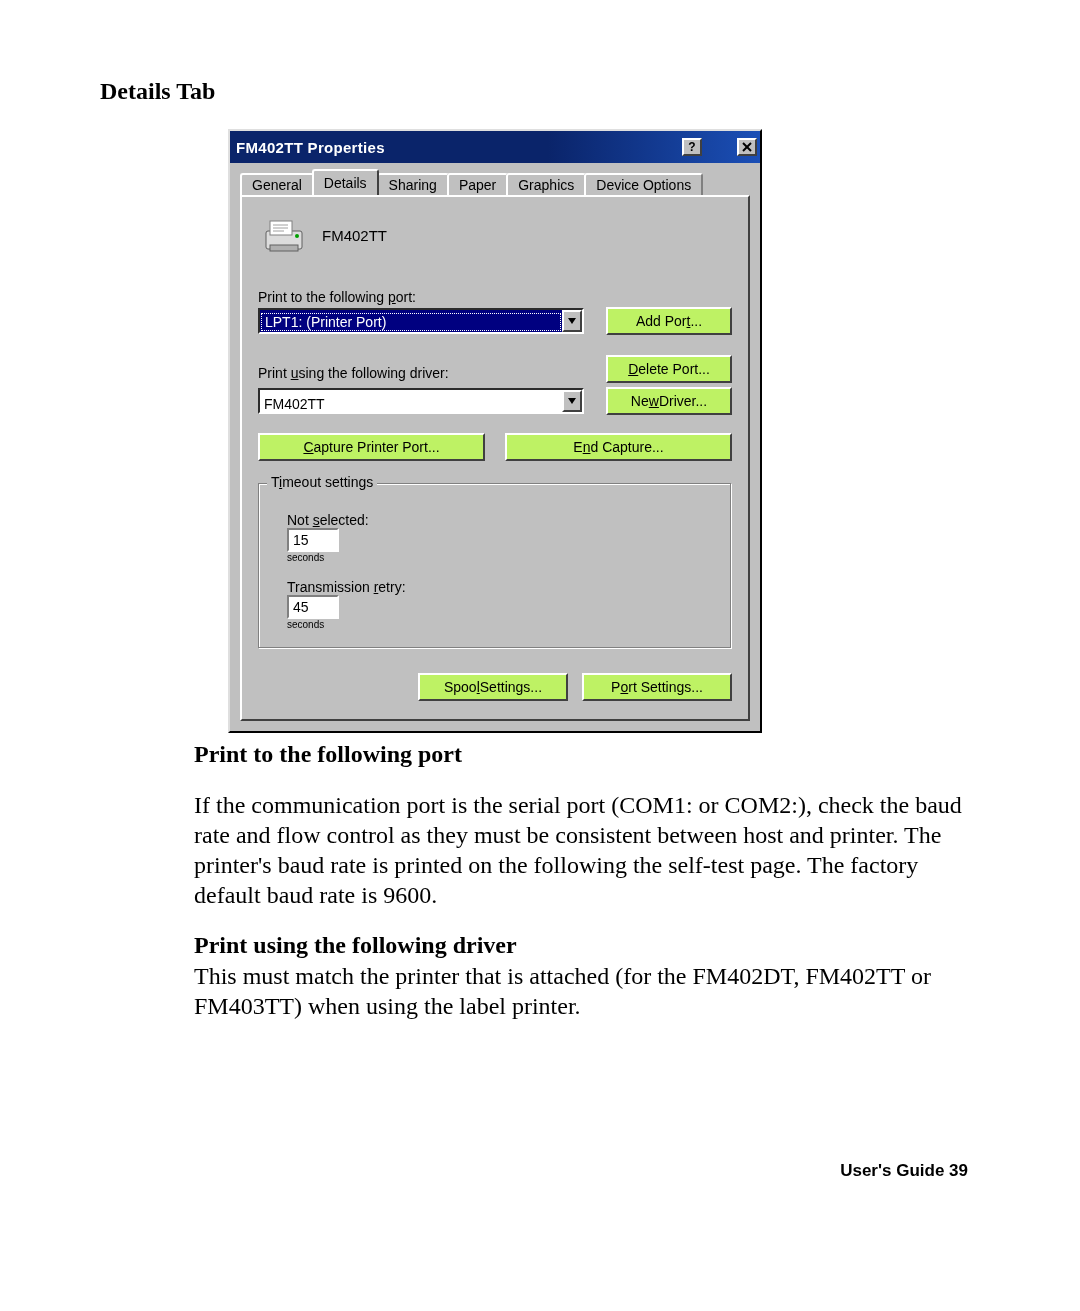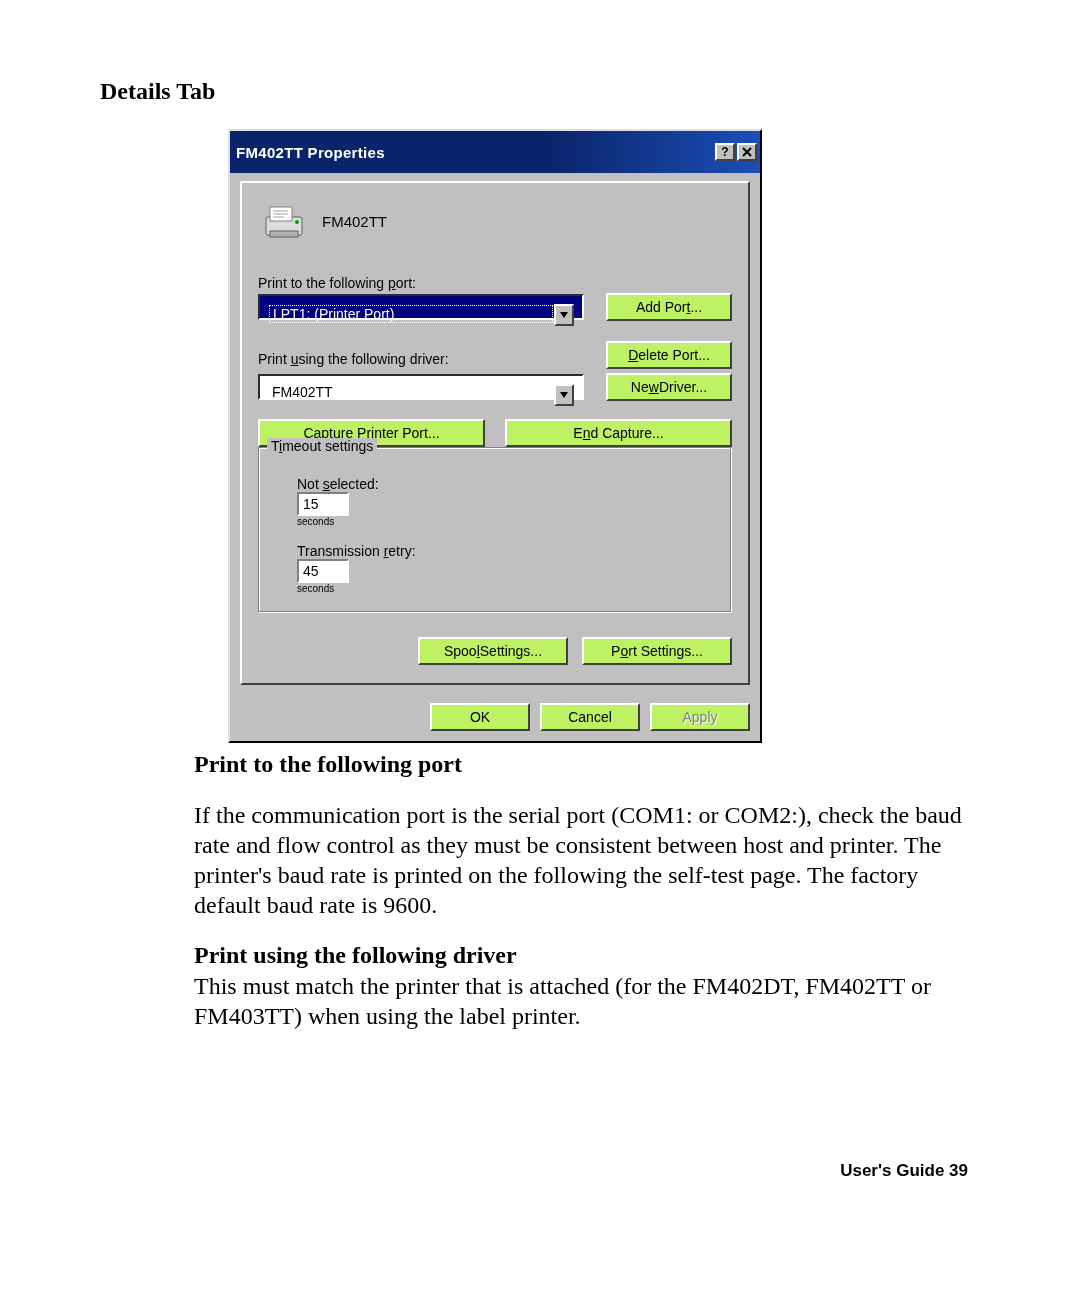--- a/index.html
+++ b/index.html
@@ -52,29 +52,30 @@
     width: 534px;
     font-family: "MS Sans Serif", Tahoma, Arial, sans-serif;
     font-size: 14px;
     color: #000;
     background: #c0c0c0;
     border: 2px solid;
     border-color: #dfdfdf #000 #000 #dfdfdf;
     box-sizing: border-box;
   }
   .titlebar {
-    height: 42px;
+    height: 32px;
     background: linear-gradient(to right,#0a246a,#0a246a 60%,#1b4fb6 100%);
     color: #fff;
     display: flex;
     align-items: center;
     padding: 0 3px 0 6px;
     font-weight: bold;
     font-family: Tahoma, Arial, sans-serif;
     font-size: 15px;
+    gap: 33px;
   }
   .titlebar .title { flex: 1; letter-spacing: .3px; }
   .titlebar .tbtn {
     width: 20px; height: 18px;
     margin-left: 2px;
     background:#c0c0c0;
     border:2px solid; border-color:#fff #404040 #404040 #fff;
     box-sizing:border-box;
     display:flex; align-items:center; justify-content:center;
     color:#000; font-family: Arial, sans-serif; font-size:13px; font-weight:bold;
@@ -125,23 +126,23 @@
   .printer-name { font-size:15px; }
 
   .field-label { font-size:14px; margin:0 0 2px 0; }
   .row { display:flex; align-items:center; }
   .combo {
     height:26px;
     background:#fff;
     border:2px inset #fff;
     border-color:#808080 #fff #fff #808080;
     box-sizing:border-box;
-    display:flex; align-items:flex-start;
+    display:flex; align-items:flex-end;
     width:356px;
-    padding:8px;
+    padding:0;
   }
   .combo.sel {
     background:#000080;
   }
   .combo .combo-text {
     flex:1; padding:0 4px; font-size:14px;
     white-space:nowrap; overflow:hidden;
   }
   .combo.sel .combo-text { color:#fff; border:1px dotted #fff; margin:1px; padding:0 3px;}
   .combo .drop {
@@ -163,21 +164,22 @@
   }
   .btn.disabled { color:#808080; text-shadow:1px 1px 0 #fff; }
   .right-btn { margin-left:22px; width:126px; min-width:126px; }
   .split-row { display:flex; gap:20px; margin-top:18px; }
   .split-row .btn { flex:1; }
 
   .groupbox {
     border:1px solid #808080;
     border-right-color:#fff; border-bottom-color:#fff;
     box-shadow: inset -1px -1px 0 #808080, inset 1px 1px 0 #fff;
-    padding:20px 16px 18px 26px;
+    margin-top:22px;
+    padding:20px 16px 18px 16px;
     position:relative;
   }
   .groupbox .legend {
     position:absolute; top:-10px; left:8px;
     background:#c0c0c0; padding:0 4px; font-size:14px;
   }
   .timeout-row { display:flex; margin:8px 0 0 12px;flex-direction:column; }
   .timeout-row .tlabel { width:150px; font-size:14px; }
   .numbox {
     width:52px; height:24px;
@@ -223,20 +225,28 @@
         <span class="tbtn">
           <svg width="10" height="10" viewBox="0 0 10 10">
             <line x1="1" y1="1" x2="9" y2="9" stroke="#000" stroke-width="2"></line>
             <line x1="9" y1="1" x2="1" y2="9" stroke="#000" stroke-width="2"></line>
           </svg>
         </span>
       </div>
 
       <div class="client">
 
+        <div class="tabs">
+          <div class="tab">General</div>
+          <div class="tab active">Details</div>
+          <div class="tab">Sharing</div>
+          <div class="tab">Paper</div>
+          <div class="tab">Graphics</div>
+          <div class="tab">Device Options</div>
+        </div>
 
         <div class="tab-panel">
 
           <div class="printer-row">
             <span class="printer-icon">
               <svg width="48" height="40" viewBox="0 0 48 40">
                 <rect x="6" y="16" width="36" height="18" rx="2" fill="#dcdcdc" stroke="#606060"></rect>
                 <rect x="10" y="6" width="22" height="14" fill="#fff" stroke="#808080"></rect>
                 <line x1="13" y1="10" x2="28" y2="10" stroke="#a0a0a0"></line>
                 <line x1="13" y1="13" x2="28" y2="13" stroke="#a0a0a0"></line>
@@ -299,25 +309,20 @@
             </div>
           </div>
 
           <div class="bottom-row">
             <div class="btn" style="width:150px;justify-content:center;">Spoo<span class="u">l</span> Settings...</div>
             <div class="btn" style="width:150px;">P<span class="u">o</span>rt Settings...</div>
           </div>
         </div>
       </div>
 
-      <div class="ok-row">
-        <div class="btn">OK</div>
-        <div class="btn">Cancel</div>
-        <div class="btn disabled">Apply</div>
-      </div>
     </div>
   </div>
 
   <p class="body-heading" style="margin-left:94px;">Print to the following port</p>
   <div class="spacer"></div>
   <p class="body-text">If the communication port is the serial port (COM1: or COM2:), check the baud rate and flow control as they must be consistent between host and printer.  The printer's baud rate is printed on the following the self-test page.  The factory default baud rate is 9600.</p>
   <div class="spacer"></div>
 
   <p class="body-heading" style="margin-left:94px;">Print using the following driver</p>
   <p class="body-text body-block">This must match the printer that is attached  (for the FM402DT, FM402TT or FM403TT) when using the label printer.</p>

